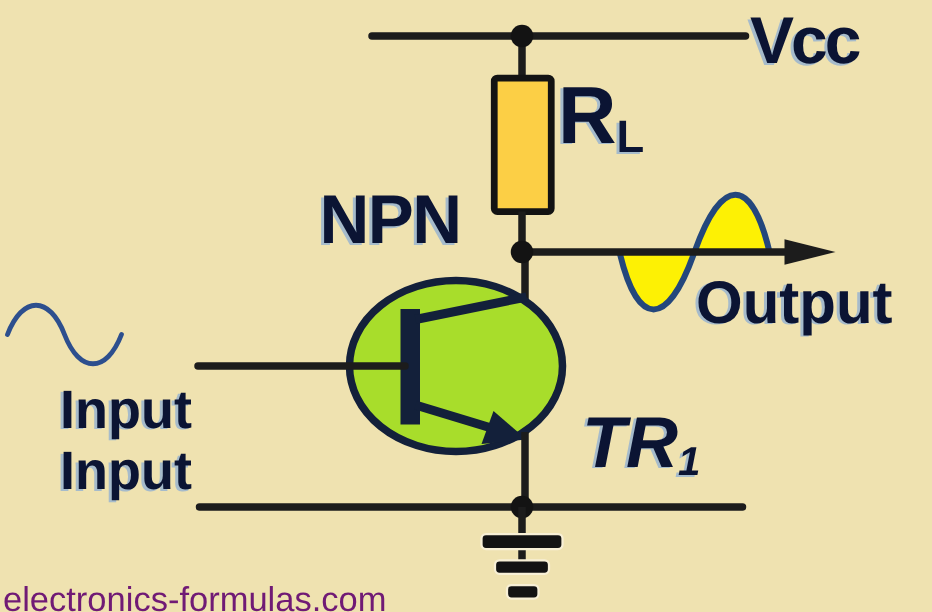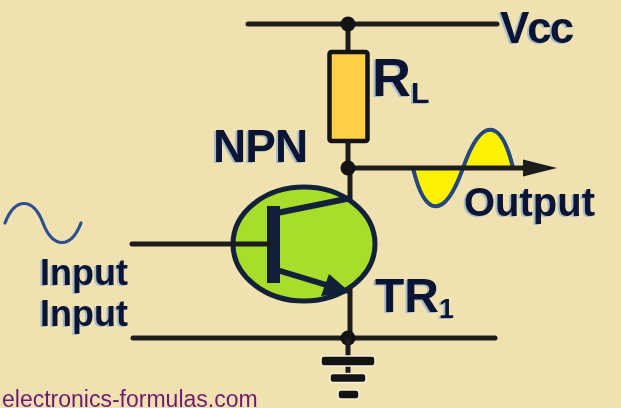--- a/index.html
+++ b/index.html
@@ -29,21 +29,21 @@
   }
   .lbl sub {
     font-size: 0.56em;
     vertical-align: -0.22em;
     line-height: 0;
   }
   #vcc-label      { left: 500px; top: 6px;   font-size: 44px; letter-spacing: -2px; }
   #resistor-label { left: 372px; top: 50px;  font-size: 54px; text-align: right; }
   #npn-label      { left: 213px; top: 123px; font-size: 46px; letter-spacing: -1px; }
   #output-label   { left: 464px; top: 182px; font-size: 40px; }
-  #tr-label       { left: 375px; top: 272px; font-size: 48px; }
+  #tr-label       { left: 388px; top: 272px; font-size: 48px; font-style: italic; }
   #input-signal-label {
     left: 0px; top: 252px; width: 128px;
     text-align: right;
     font-size: 36px;
     line-height: 41px;
   }
   #watermark {
     position: absolute;
     left: 2px; top: 386px;
     font-size: 23px;

